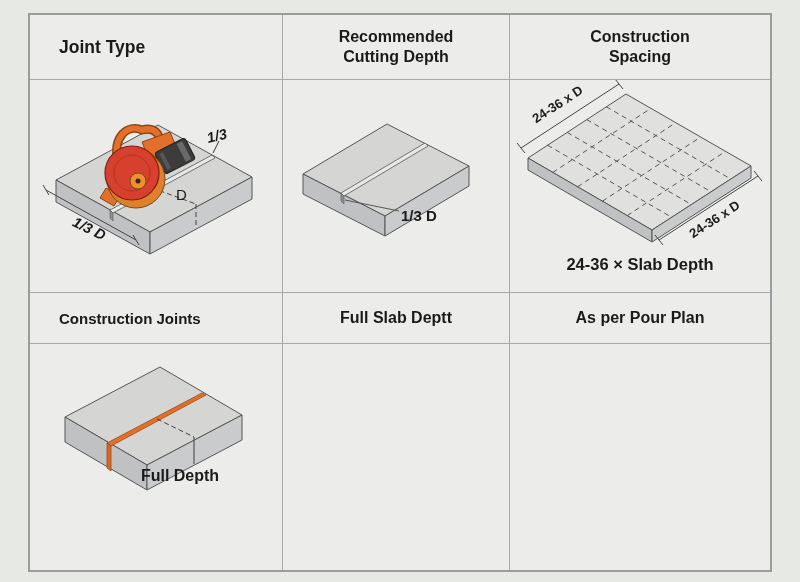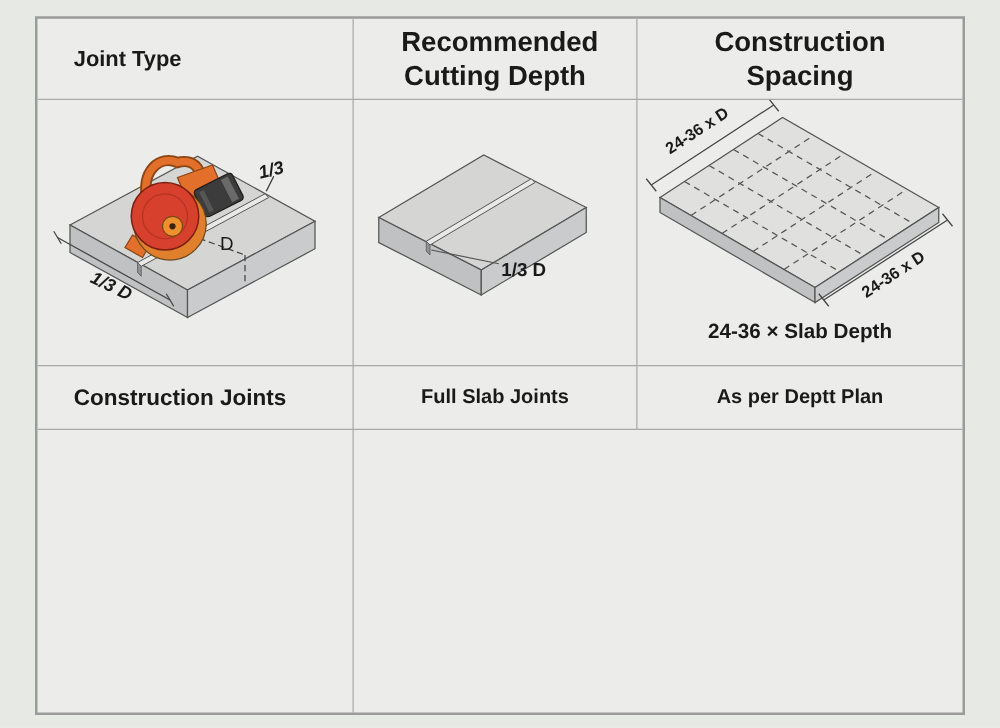--- a/index.html
+++ b/index.html
@@ -27,23 +27,23 @@
     box-sizing:border-box;
     overflow:hidden;
   }
   .cell.lastcol{border-right:none;}
   .cell.lastrow{border-bottom:none;}
   .head{
     display:flex;align-items:center;
     font-weight:bold;
   }
   .head.left{justify-content:flex-start;padding-left:29px;font-size:17.5px;}
-  .head.center{justify-content:center;text-align:center;font-size:22px;line-height:1.25;}
+  .head.center{justify-content:center;text-align:center;font-size:16px;line-height:1.25;}
   .head.center .wrapcap{max-width:150px;}
-  .row2.left{font-size:18px;}
+  .row2.left{font-size:15px;}
   .row2.center{font-size:16px;}
   svg{display:block;}
   svg text{fill:#1a1a1a;}
   .dim-label{font-size:14.5px;font-style:italic;font-weight:600;}
   .plain-label{font-size:15px;font-weight:500;}
   .bold-label{font-size:16px;font-weight:700;}
   .edge-label{font-size:13px;font-weight:600;}
   .caption-label{font-size:16.5px;font-weight:700;}
 </style>
 </head>
@@ -145,23 +145,37 @@
       <text class="edge-label" x="50" y="28" text-anchor="middle" transform="rotate(-33 50 28)">24-36 x D</text>
       <text class="edge-label" x="207" y="143" text-anchor="middle" transform="rotate(-33 207 143)">24-36 x D</text>
       <text class="caption-label" x="130" y="190" text-anchor="middle">24-36 × Slab Depth</text>
     </svg>
   </div>
 
   <div class="cell head row2 left">
     <span>Construction Joints</span>
   </div>
   <div class="cell head center row2">
-    <span>Full Slab Joints</span>
+    <span>Full Slab Deptt</span>
   </div>
   <div class="cell head center row2 lastcol">
-    <span>As per Deptt Plan</span>
+    <span>As per Pour Plan</span>
   </div>
 
+  <div class="cell lastrow">
+    <svg width="253" height="226" viewBox="0 0 253 226">
+      <polygon points="35,73 130,23 212,71 117,121" fill="#d5d6d4" stroke="#555" stroke-width="1"></polygon>
+      <polygon points="35,73 117,121 117,146 35,98" fill="#bfc1c3" stroke="#555" stroke-width="1"></polygon>
+      <polygon points="117,121 212,71 212,96 117,146" fill="#c9cbcd" stroke="#555" stroke-width="1"></polygon>
+
+      <polygon points="77,99 172,49 176,51 81,102" fill="#e2702a" stroke="#9a4a12" stroke-width="0.8"></polygon>
+      <polygon points="77,99 81,102 81,127 77,124" fill="#d96526" stroke="#9a4a12" stroke-width="0.8"></polygon>
+
+      <polyline points="127,75 164,93" fill="none" stroke="#444" stroke-width="1" stroke-dasharray="5,3"></polyline>
+      <line x1="164" y1="93" x2="164" y2="120" stroke="#555" stroke-width="1.2"></line>
+      <text class="bold-label" x="150" y="137" text-anchor="middle">Full Depth</text>
+    </svg>
+  </div>
 
   <div class="cell lastrow"></div>
 
 
 </div>
 
 </body></html>

